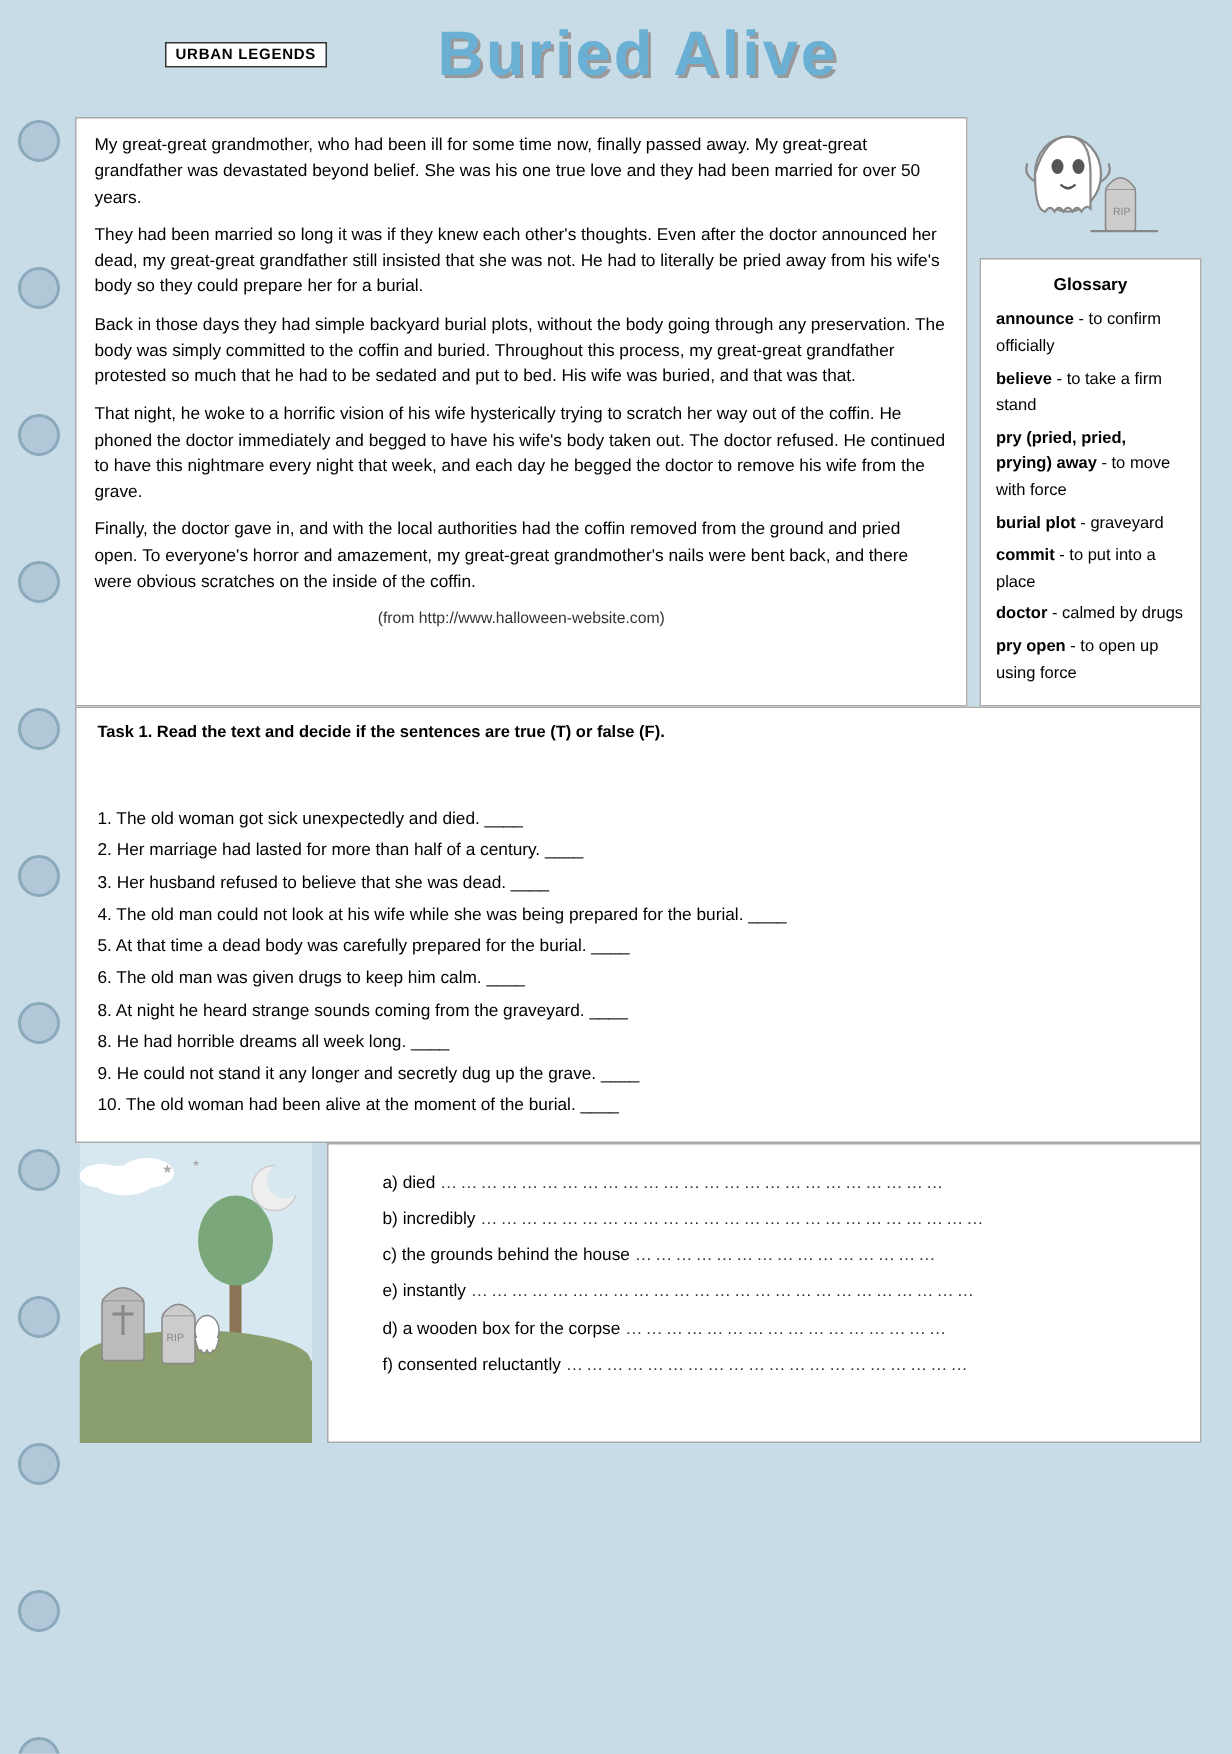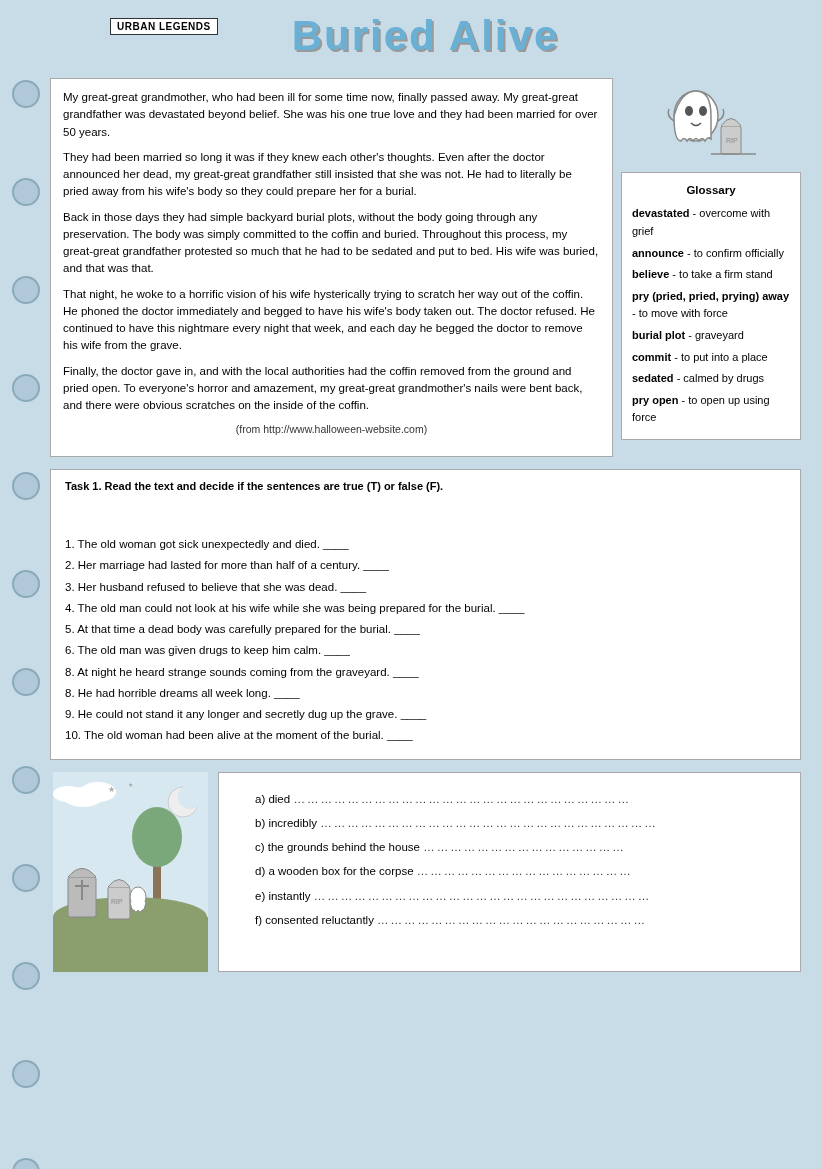--- a/index.html
+++ b/index.html
@@ -19,21 +19,21 @@
       display: flex;
       flex-direction: column;
     }
     .urban-legends-badge {
       border: 1.5px solid #333;
       padding: 2px 6px;
       font-size: 10px;
       font-weight: bold;
       background: white;
       position: absolute;
-      top: 8px;
+      top: 18px;
       left: 60px;
       letter-spacing: 0.5px;
     }
     .main-title {
       text-align: center;
       flex: 1;
       font-size: 42px;
       font-weight: bold;
       color: #6ab0d4;
       text-shadow: 2px 2px 0px #999;
@@ -58,21 +58,21 @@
       background: #b0c8d8;
       border: 2px solid #8aaabb;
     }
 
     
     .content-area {
       display: flex;
       flex-direction: column;
       margin-left: 50px;
       margin-right: 10px;
-      gap: 12px;
+      gap: 0;
     }
 
     
     .top-section {
       display: flex;
       gap: 8px;
     }
 
     
     .story-box {
@@ -88,21 +88,21 @@
     }
     .story-box .source {
       text-align: center;
       font-size: 10.5px;
       color: #333;
       margin-top: 4px;
     }
 
     
     .glossary-section {
-      width: 180px;
+      width: 148px;
       display: flex;
       flex-direction: column;
       gap: 4px;
     }
     .ghost-image {
       width: 100%;
       height: 90px;
       display: flex;
       align-items: center;
       justify-content: center;
@@ -246,39 +246,36 @@
             <path d="M13 40 Q5 35 8 28" stroke="#888" stroke-width="1.5" fill="none"></path>
             <path d="M57 40 Q65 35 62 28" stroke="#888" stroke-width="1.5" fill="none"></path>
 
             <text x="65" y="62" font-size="7" fill="#888">RIP</text>
           </svg>
         </div>
 
         <div class="glossary-box">
           <div class="glossary-title">Glossary</div>
           <div class="glossary-item">
-            <span class="glossary-term">devastated</span> - overcome with grief
-          </div>
-          <div class="glossary-item">
             <span class="glossary-term">announce</span> - to confirm officially
           </div>
           <div class="glossary-item">
             <span class="glossary-term">believe</span> - to take a firm stand
           </div>
           <div class="glossary-item">
             <span class="glossary-term">pry (pried, pried, prying) away</span> - to move with force
           </div>
           <div class="glossary-item">
             <span class="glossary-term">burial plot</span> - graveyard
           </div>
           <div class="glossary-item">
             <span class="glossary-term">commit</span> - to put into a place
           </div>
           <div class="glossary-item">
-            <span class="glossary-term">sedated</span> - calmed by drugs
+            <span class="glossary-term">doctor</span> - calmed by drugs
           </div>
           <div class="glossary-item">
             <span class="glossary-term">pry open</span> - to open up using force
           </div>
         </div>
       </div>
     </div>
 
     <div class="task-box">
       <div class="task-title">Task 1. Read the text and decide if the sentences are true (T) or false (F).</div>
@@ -343,26 +340,26 @@
           </li>
           <li>
             <span>b) incredibly</span>
             <span class="dots">…………………………………………………………………</span>
           </li>
           <li>
             <span>c) the grounds behind the house</span>
             <span class="dots">………………………………………</span>
           </li>
           <li>
+            <span>e) instantly</span>
+            <span class="dots">…………………………………………………………………</span>
+          </li>
+          <li>
             <span>d) a wooden box for the corpse</span>
             <span class="dots">…………………………………………</span>
-          </li>
-          <li>
-            <span>e) instantly</span>
-            <span class="dots">…………………………………………………………………</span>
           </li>
           <li>
             <span>f) consented reluctantly</span>
             <span class="dots">……………………………………………………</span>
           </li>
         </ul>
       </div>
     </div>
 
   </div>

